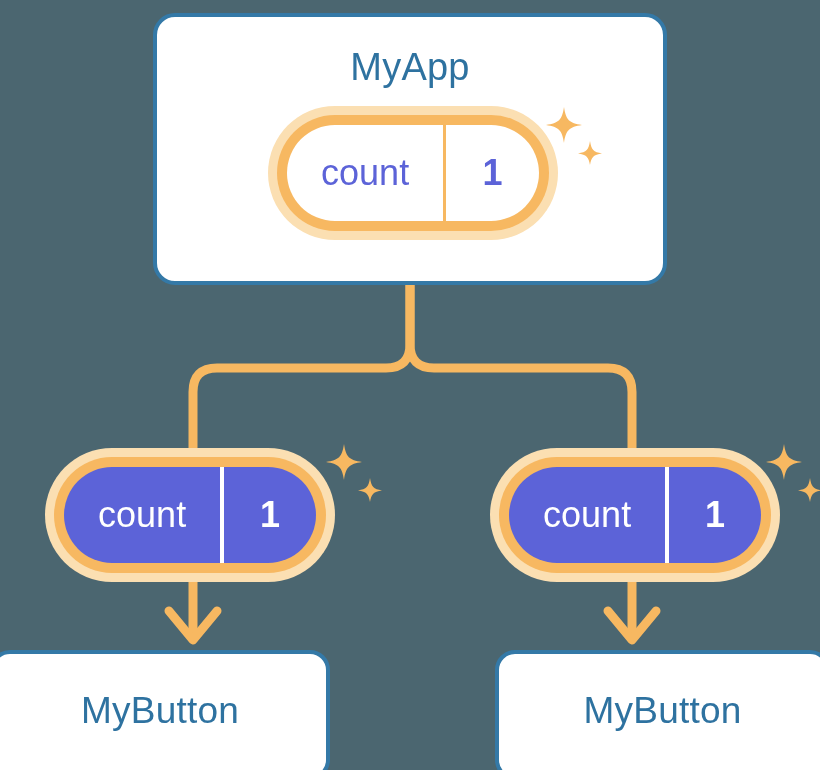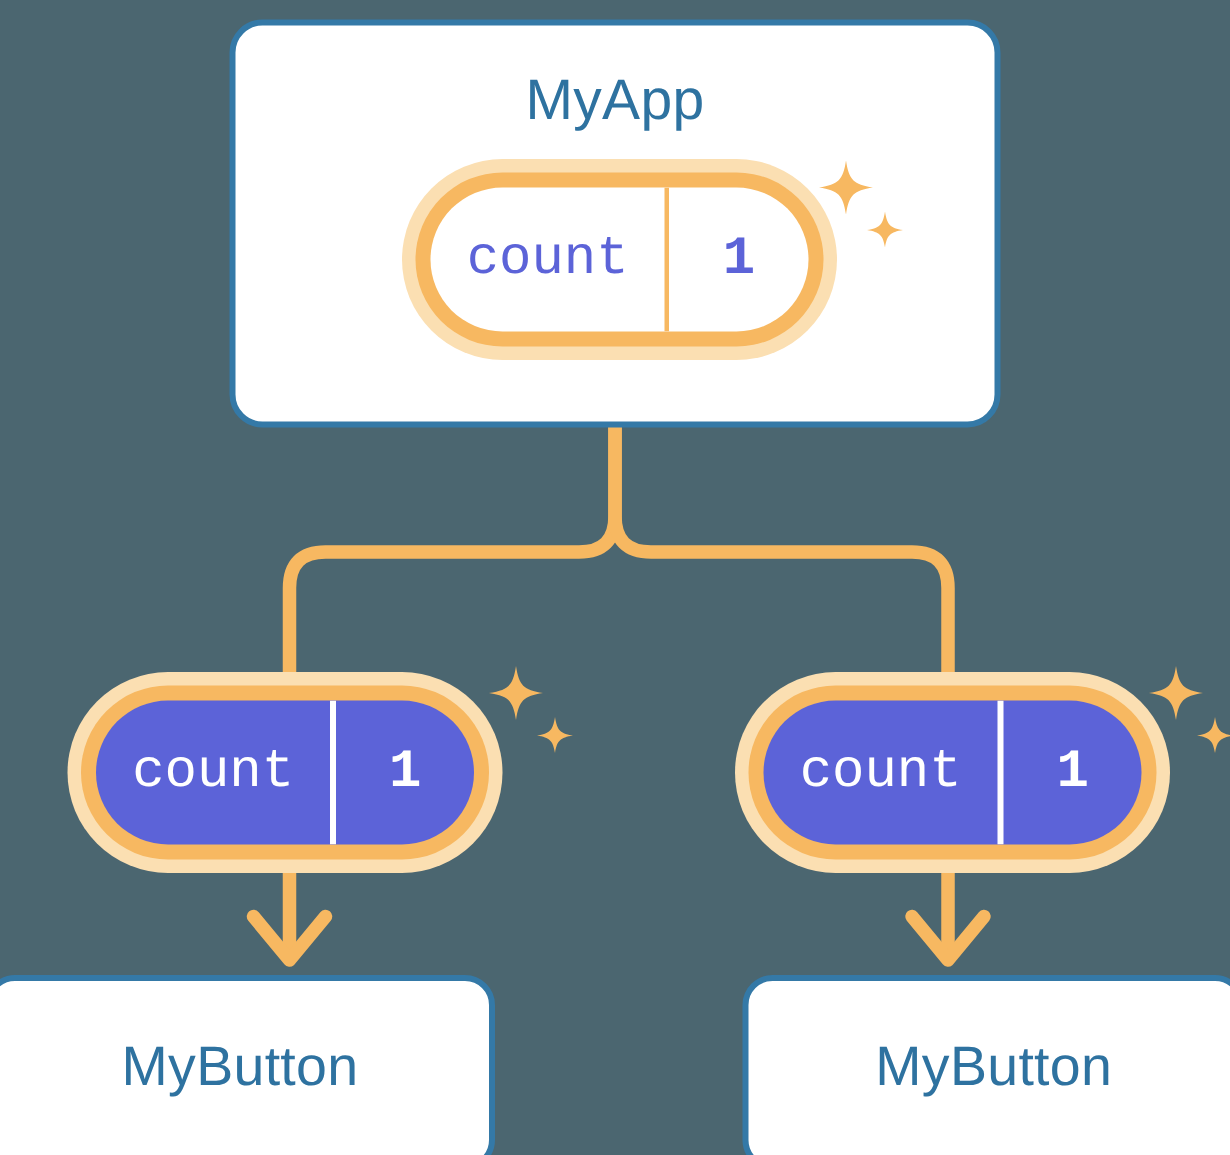--- a/index.html
+++ b/index.html
@@ -92,21 +92,20 @@
     display: flex;
     align-items: stretch;
     overflow: hidden;
   }
   .pill-key, .pill-val {
     display: flex;
     align-items: center;
     justify-content: center;
     font-size: 36px;
     line-height: 1;
-    font-family: Liberation Mono, monospace;
   }
   .pill-key { flex: 0 0 62%; }
   .pill-val { flex: 1 1 auto; font-weight: bold; }
 
   
   #pill-app { left: 268px; top: 106px; width: 290px; height: 134px; }
   #pill-app .pill-body { background: #ffffff; }
   #pill-app .pill-key { color: #5c63d8; }
   #pill-app .pill-val { color: #5c63d8; border-left: 3px solid #f7b861; }
 

